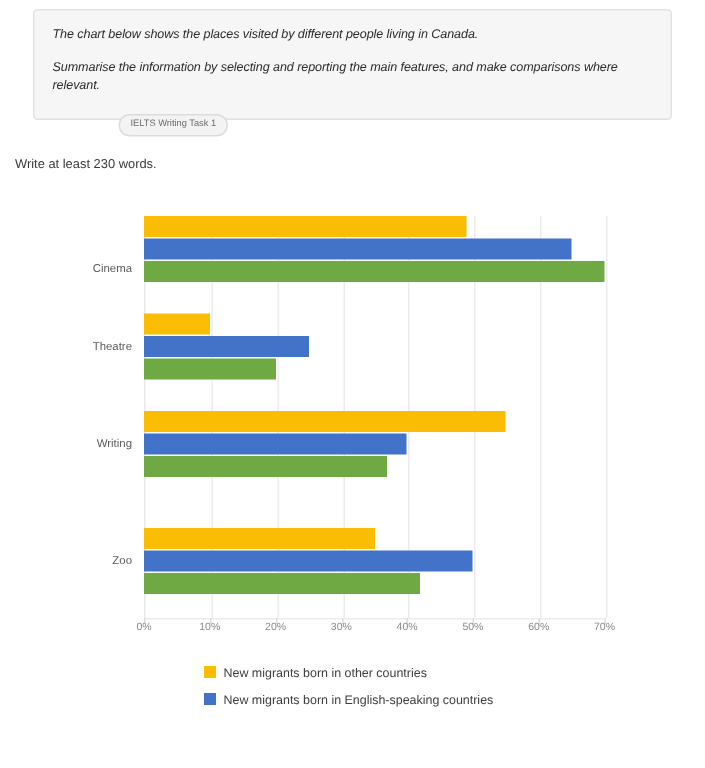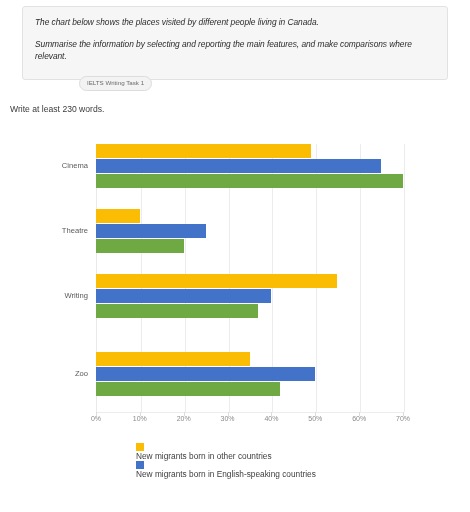--- a/index.html
+++ b/index.html
@@ -123,24 +123,23 @@
     background: #ececec;
   }
 
   
   .legend {
     position: absolute;
     left: 136px; top: 443px;
   }
   .legend-row {
     display: flex;
-    align-items: flex-start;
+    align-items: center;
     margin-bottom: 8px;
     height: 10px;
-    flex-direction: column;
   }
   .legend-swatch {
     width: 8px; height: 8px;
     margin-right: 5px;
     flex: 0 0 auto;
   }
   .legend-label {
     font-size: 8.3px;
     color: #3d3d3d;
     white-space: nowrap;
@@ -185,21 +184,21 @@
         <div class="xtick" style="left: 271.429px;">40%</div>
         <div class="xtickmark" style="left: 315.286px;"></div>
         <div class="xtick" style="left: 315.286px;">50%</div>
         <div class="xtickmark" style="left: 359.143px;"></div>
         <div class="xtick" style="left: 359.143px;">60%</div>
         <div class="xtickmark" style="left: 403px;"></div>
         <div class="xtick" style="left: 403px;">70%</div>
       </div>
     <div id="cats">
         <div class="cat-group" style="top: 14px; height: 46px;">
-          <div class="cat-label" style="top: 17px;">Cinema</div>
+          <div class="cat-label" style="top: 30px;">Cinema</div>
           <div class="bar bar-orange" style="left: 96px; top: 0px; width: 214.9px;"></div>
           <div class="bar bar-blue" style="left: 96px; top: 15px; width: 285.071px;"></div>
           <div class="bar bar-green" style="left: 96px; top: 30px; width: 307px;"></div>
         </div>
         <div class="cat-group" style="top: 79px; height: 46px;">
           <div class="cat-label" style="top: 17px;">Theatre</div>
           <div class="bar bar-orange" style="left: 96px; top: 0px; width: 43.8571px;"></div>
           <div class="bar bar-blue" style="left: 96px; top: 15px; width: 109.643px;"></div>
           <div class="bar bar-green" style="left: 96px; top: 30px; width: 87.7143px;"></div>
         </div>

